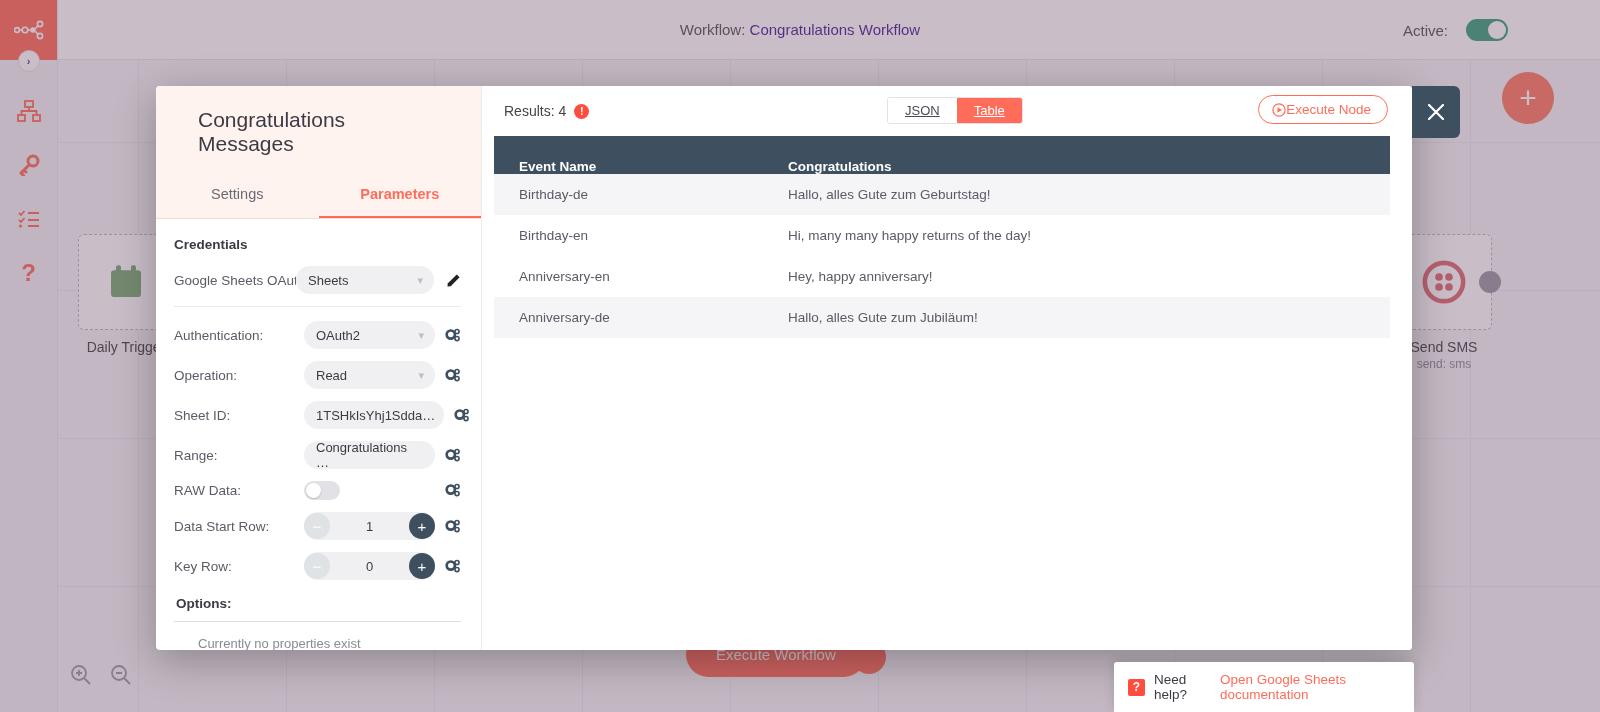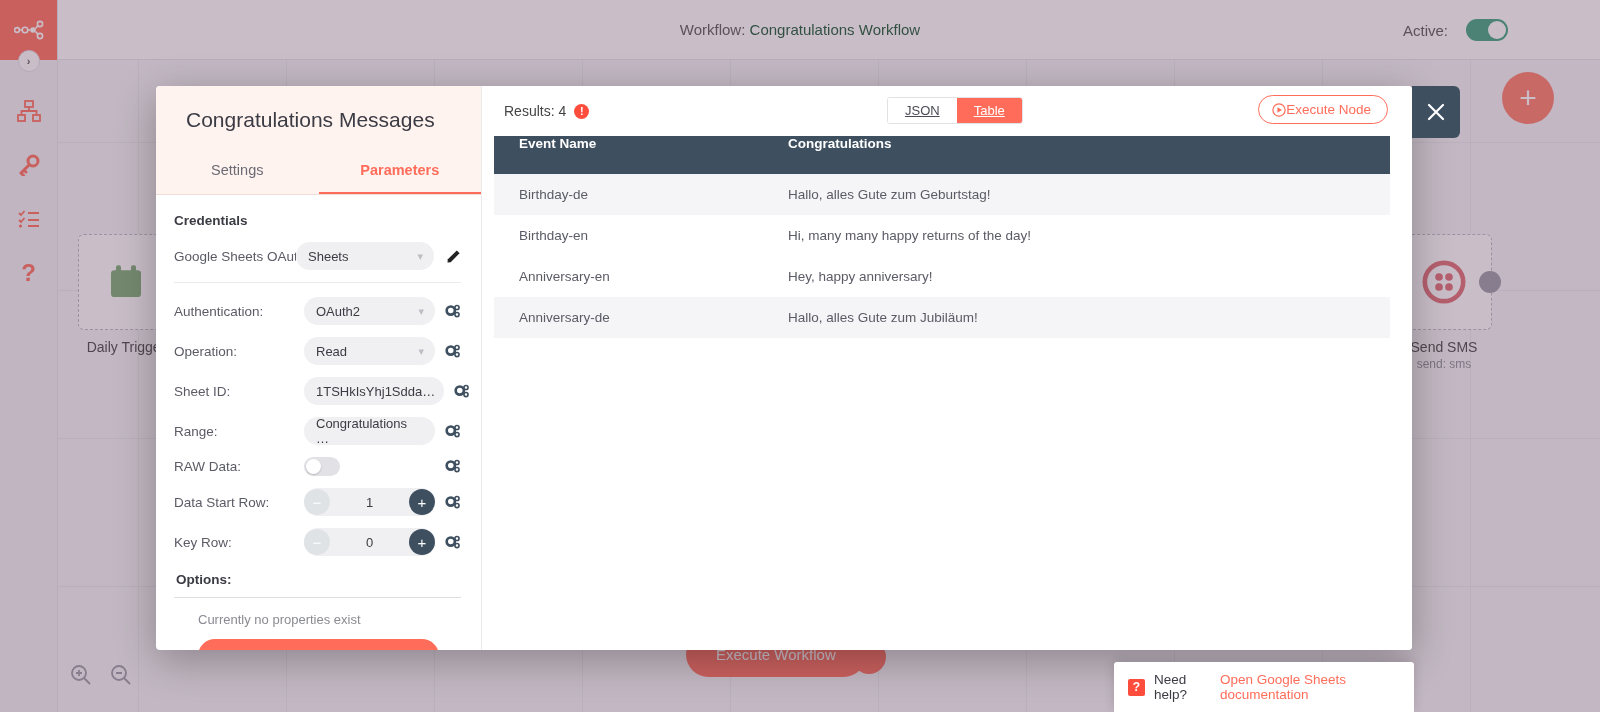--- a/index.html
+++ b/index.html
@@ -29,21 +29,21 @@
   
   #topbar {
     position: absolute; top: 0; left: 0; right: 0; height: 60px;
     background: #ffffff; border-bottom: 1px solid #e4e4e8;
     display: flex; align-items: center; z-index: 5;
   }
   #wf-title-wrap {
     position: absolute; left: 0; right: 0; text-align: center;
     font-size: 15px; color: #555;
   }
-  #wf-title-wrap .wf-name { color: #14532d; margin-top: 48px; }
+  #wf-title-wrap .wf-name { color: #4c1d95; margin-top: 48px; }
   #active-wrap {
     position: absolute; right: 92px; top: 19px;
     display: flex; align-items: center; gap: 18px;
     font-size: 15px; color: #555;
   }
   .toggle {
     width: 42px; height: 22px; border-radius: 11px;
     background: #cfcfd6; position: relative; flex: none;
   }
   .toggle.on { background: #3aa17e; }
@@ -127,21 +127,21 @@
     position: absolute; left: 1412px; top: 86px;
     width: 48px; height: 52px; border-radius: 0 6px 6px 0;
     background: #3e4f60; color: #fff; z-index: 61;
     display: flex; align-items: center; justify-content: center;
   }
 
   
   #lpane { width: 326px; flex: none; border-right: 1px solid #ebebee;
            display: flex; flex-direction: column; }
   #lhead { background: #fff3f0; padding: 22px 0 0 0; }
-  #lhead h1 { font-size: 21px; font-weight: 400; color: #3b3b44; padding: 0 30px 20px; }
+  #lhead h1 { font-size: 21px; font-weight: 400; color: #3b3b44; padding: 0 42px 20px; }
   #tabs { display: flex; border-bottom: 1px solid #f0dcd6; }
   .tab {
     flex: 1; text-align: center; padding: 10px 0 14px;
     font-size: 14.5px; color: #6b6b75;
   }
   .tab.active { color: #ff6d5a; font-weight: bold; border-bottom: 2px solid #ff6d5a; }
   #lbody { flex: 1; padding: 18px 20px 0 18px; overflow: hidden; }
   .section-title { font-size: 13.5px; font-weight: bold; color: #3b3b44; margin-bottom: 14px; }
   .prow { display: flex; align-items: center; margin-bottom: 12px; }
   .plabel { font-size: 13.5px; color: #5b5b66; width: 122px; flex: none;
@@ -202,21 +202,21 @@
   #seg div.on { background: #ff6d5a; color: #fff; }
   #exec-node {
     position: absolute; right: 24px; top: 9px;
     border: 1px solid #ff6d5a; color: #ff6d5a; border-radius: 17px;
     padding: 6px 16px 6px 13px; font-size: 13.5px;
     display: flex; align-items: center; gap: 0;
   }
   #rtable { margin: 0 22px 0 12px; }
   #rtable .thead {
     background: #3e4f60; color: #fff; display: flex; height: 38px;
-    align-items: flex-start; font-size: 13.5px; font-weight: bold;
+    align-items: flex-end; font-size: 13.5px; font-weight: bold;
   }
   #rtable .row { display: flex; height: 41px; align-items: center; font-size: 13.5px; color: #5b5b66; }
   #rtable .row.alt { background: #f5f5f7; }
   #rtable .c0 { width: 290px; flex: none; padding-left: 25px; }
   #rtable .c1 { flex: 1; padding-left: 4px; }
 
   
   #help {
     position: absolute; left: 1114px; top: 662px; z-index: 70;
     background: #fff; border-radius: 3px 3px 0 0;

